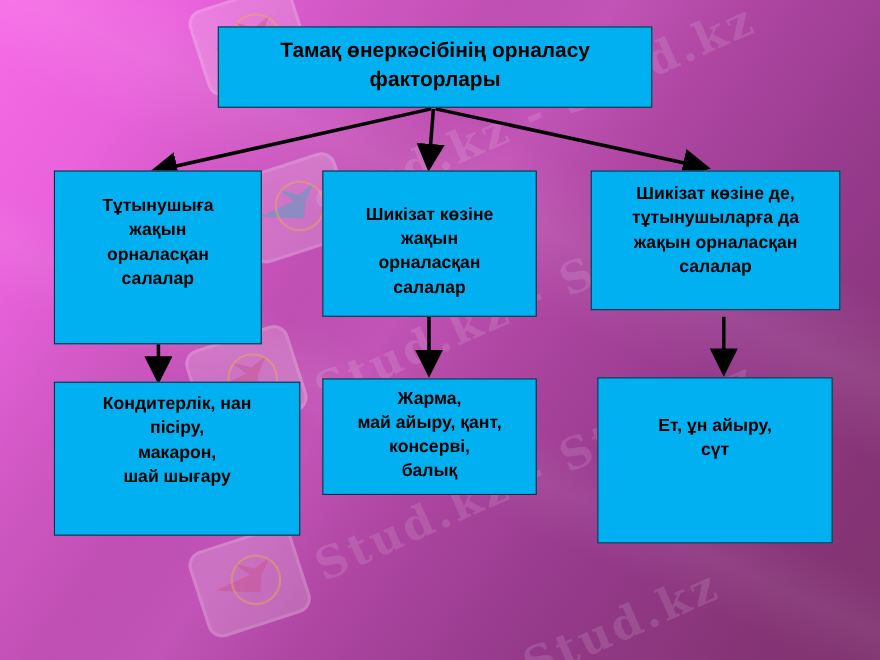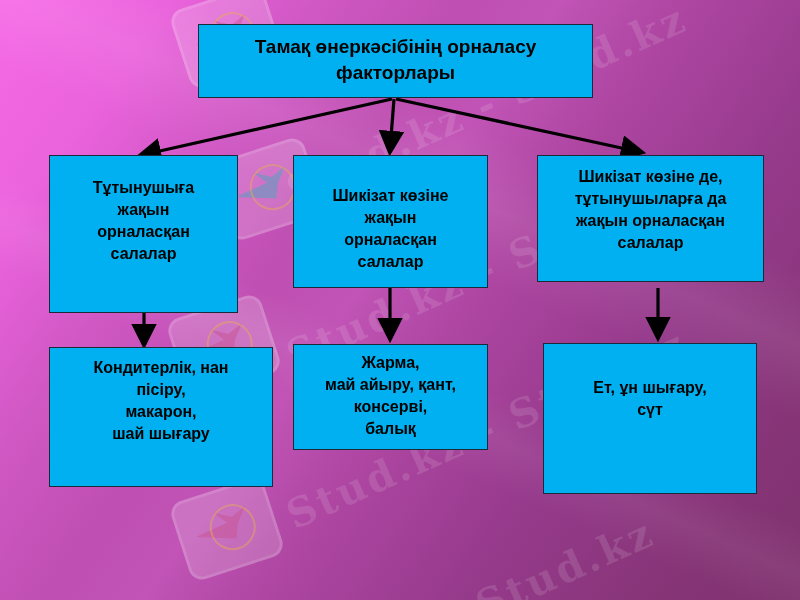--- a/index.html
+++ b/index.html
@@ -119,15 +119,15 @@
 макарон,
 шай шығару</span>
 </div>
 <div class="box" style="left:293px; top:344px; width:195px; height:106px; padding-top:7px;">
   <span class="txt">Жарма,
 май айыру, қант,
 консерві,
 балық</span>
 </div>
 <div class="box" style="left:543px; top:343px; width:214px; height:151px; padding-top:33px;">
-  <span class="txt">Ет, ұн шығару,
+  <span class="txt">Ет, ұн айыру,
 сүт</span>
 </div>
 
 </body></html>

